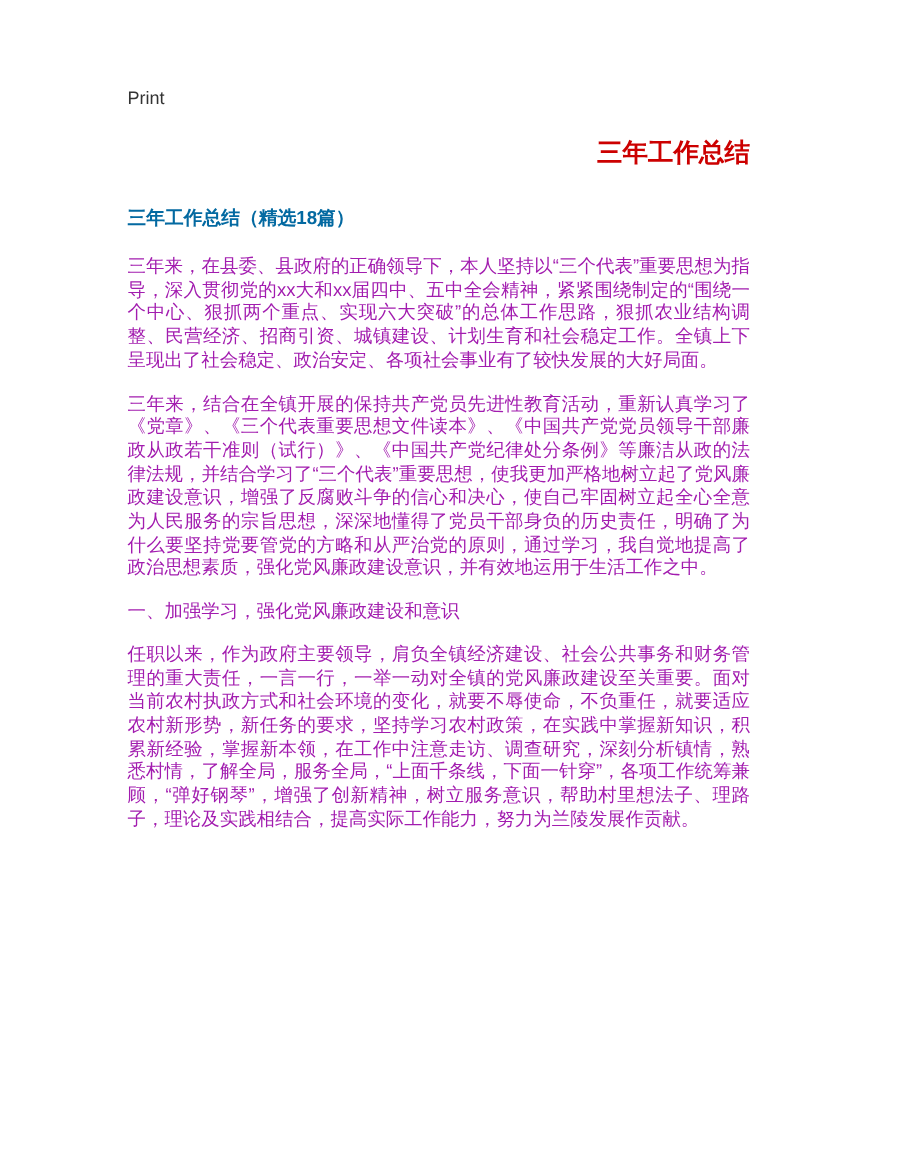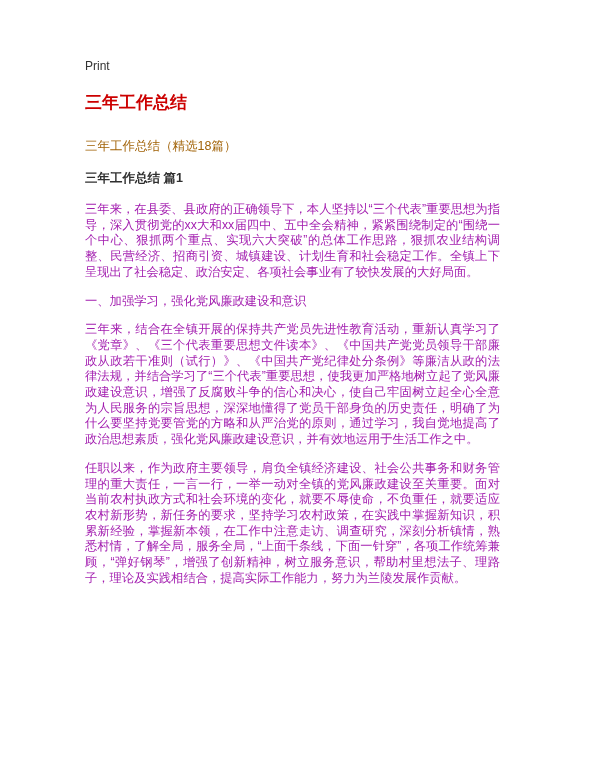--- a/index.html
+++ b/index.html
@@ -26,28 +26,28 @@
     color: #333333;
     line-height: 14px;
     margin-bottom: 20px;
     display: inline-block;
     cursor: pointer;
   }
   .doc-title {
     color: #cc0000;
     font-size: 17px;
     font-weight: bold;
-    text-align: left;
+    text-align: right;
     margin: 0 0 26px 0;
     line-height: 20px;
   }
   .doc-subtitle {
     font-size: 12.5px;
-    font-weight: normal;
-    color: #a16207;
+    font-weight: bold;
+    color: #0369a1;
     margin: 0 0 17px 0;
     line-height: 15px;
   }
   .doc-section-heading {
     font-size: 12.5px;
     font-weight: bold;
     color: #2f2f2f;
     margin: 0 0 16px 0;
     line-height: 15px;
   }
@@ -64,26 +64,25 @@
 <body>
 
 <div class="page">
 
   <span class="print-link">Print</span>
 
   <h1 class="doc-title">三年工作总结</h1>
 
   <div class="doc-subtitle">三年工作总结（精选18篇）</div>
 
-  <div class="doc-section-heading">三年工作总结 篇1</div>
 
   <p class="block">三年来，在县委、县政府的正确领导下，本人坚持以“三个代表”重要思想为指导，深入贯彻党的xx大和xx届四中、五中全会精神，紧紧围绕制定的“围绕一个中心、狠抓两个重点、实现六大突破”的总体工作思路，狠抓农业结构调整、民营经济、招商引资、城镇建设、计划生育和社会稳定工作。全镇上下呈现出了社会稳定、政治安定、各项社会事业有了较快发展的大好局面。</p>
 
+  <p class="block">三年来，结合在全镇开展的保持共产党员先进性教育活动，重新认真学习了《党章》、《三个代表重要思想文件读本》、《中国共产党党员领导干部廉政从政若干准则（试行）》、《中国共产党纪律处分条例》等廉洁从政的法律法规，并结合学习了“三个代表”重要思想，使我更加严格地树立起了党风廉政建设意识，增强了反腐败斗争的信心和决心，使自己牢固树立起全心全意为人民服务的宗旨思想，深深地懂得了党员干部身负的历史责任，明确了为什么要坚持党要管党的方略和从严治党的原则，通过学习，我自觉地提高了政治思想素质，强化党风廉政建设意识，并有效地运用于生活工作之中。</p>
+
   <p class="block">一、加强学习，强化党风廉政建设和意识</p>
-
-  <p class="block">三年来，结合在全镇开展的保持共产党员先进性教育活动，重新认真学习了《党章》、《三个代表重要思想文件读本》、《中国共产党党员领导干部廉政从政若干准则（试行）》、《中国共产党纪律处分条例》等廉洁从政的法律法规，并结合学习了“三个代表”重要思想，使我更加严格地树立起了党风廉政建设意识，增强了反腐败斗争的信心和决心，使自己牢固树立起全心全意为人民服务的宗旨思想，深深地懂得了党员干部身负的历史责任，明确了为什么要坚持党要管党的方略和从严治党的原则，通过学习，我自觉地提高了政治思想素质，强化党风廉政建设意识，并有效地运用于生活工作之中。</p>
 
 
   <p class="block">任职以来，作为政府主要领导，肩负全镇经济建设、社会公共事务和财务管理的重大责任，一言一行，一举一动对全镇的党风廉政建设至关重要。面对当前农村执政方式和社会环境的变化，就要不辱使命，不负重任，就要适应农村新形势，新任务的要求，坚持学习农村政策，在实践中掌握新知识，积累新经验，掌握新本领，在工作中注意走访、调查研究，深刻分析镇情，熟悉村情，了解全局，服务全局，“上面千条线，下面一针穿”，各项工作统筹兼顾，“弹好钢琴”，增强了创新精神，树立服务意识，帮助村里想法子、理路子，理论及实践相结合，提高实际工作能力，努力为兰陵发展作贡献。</p>
 
 
 
 </div>
 
 </body></html>

